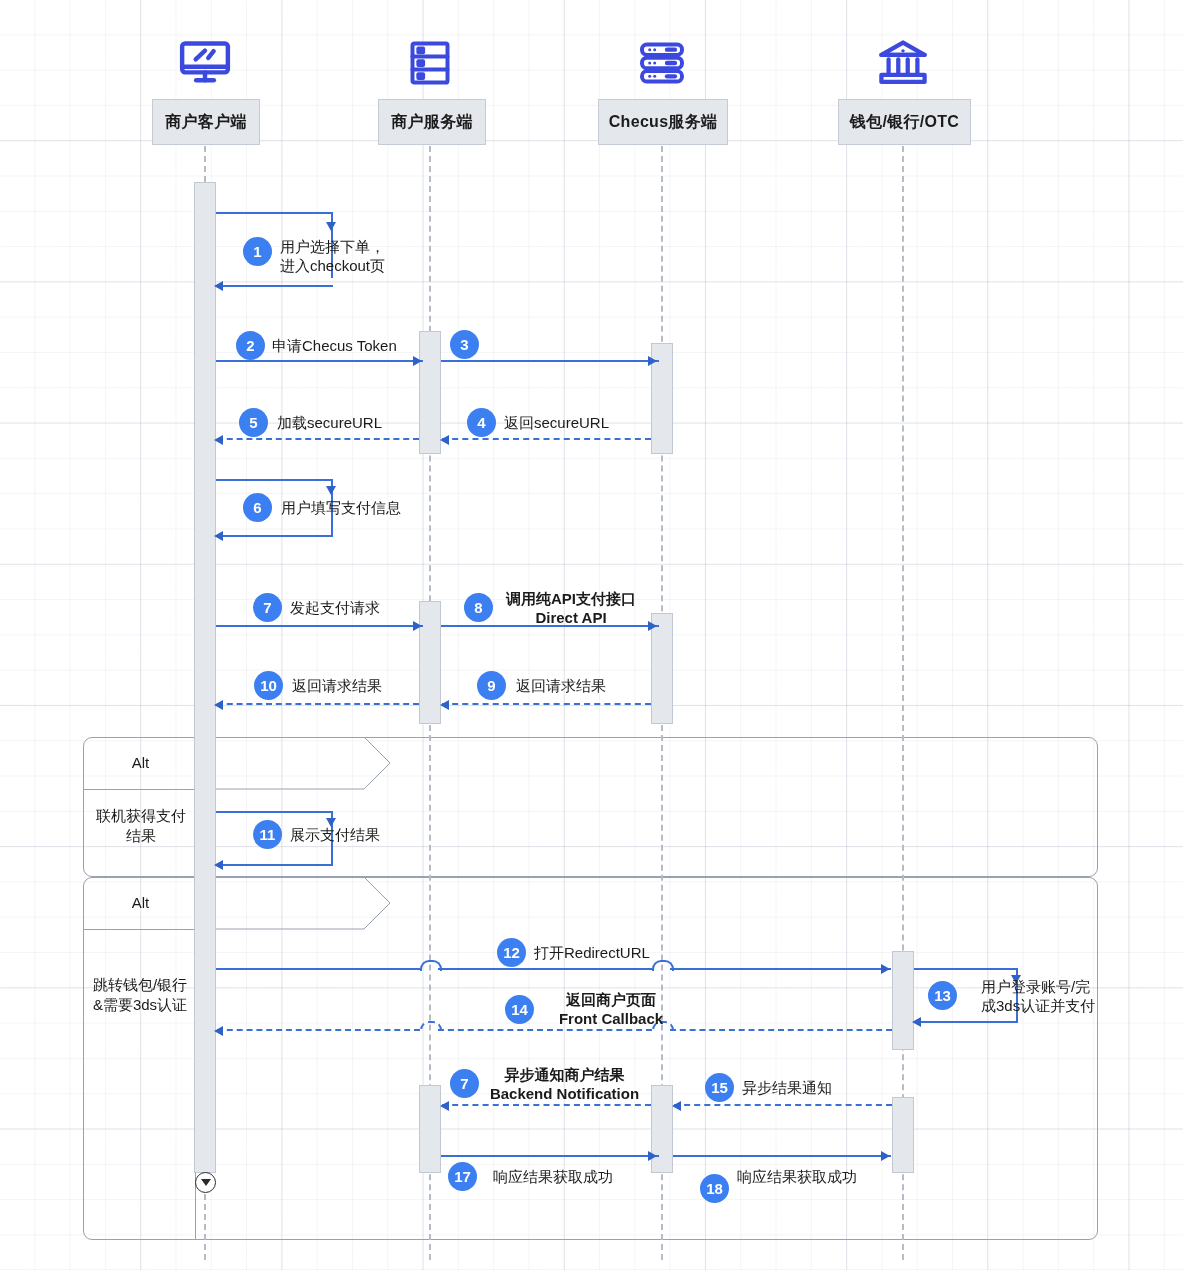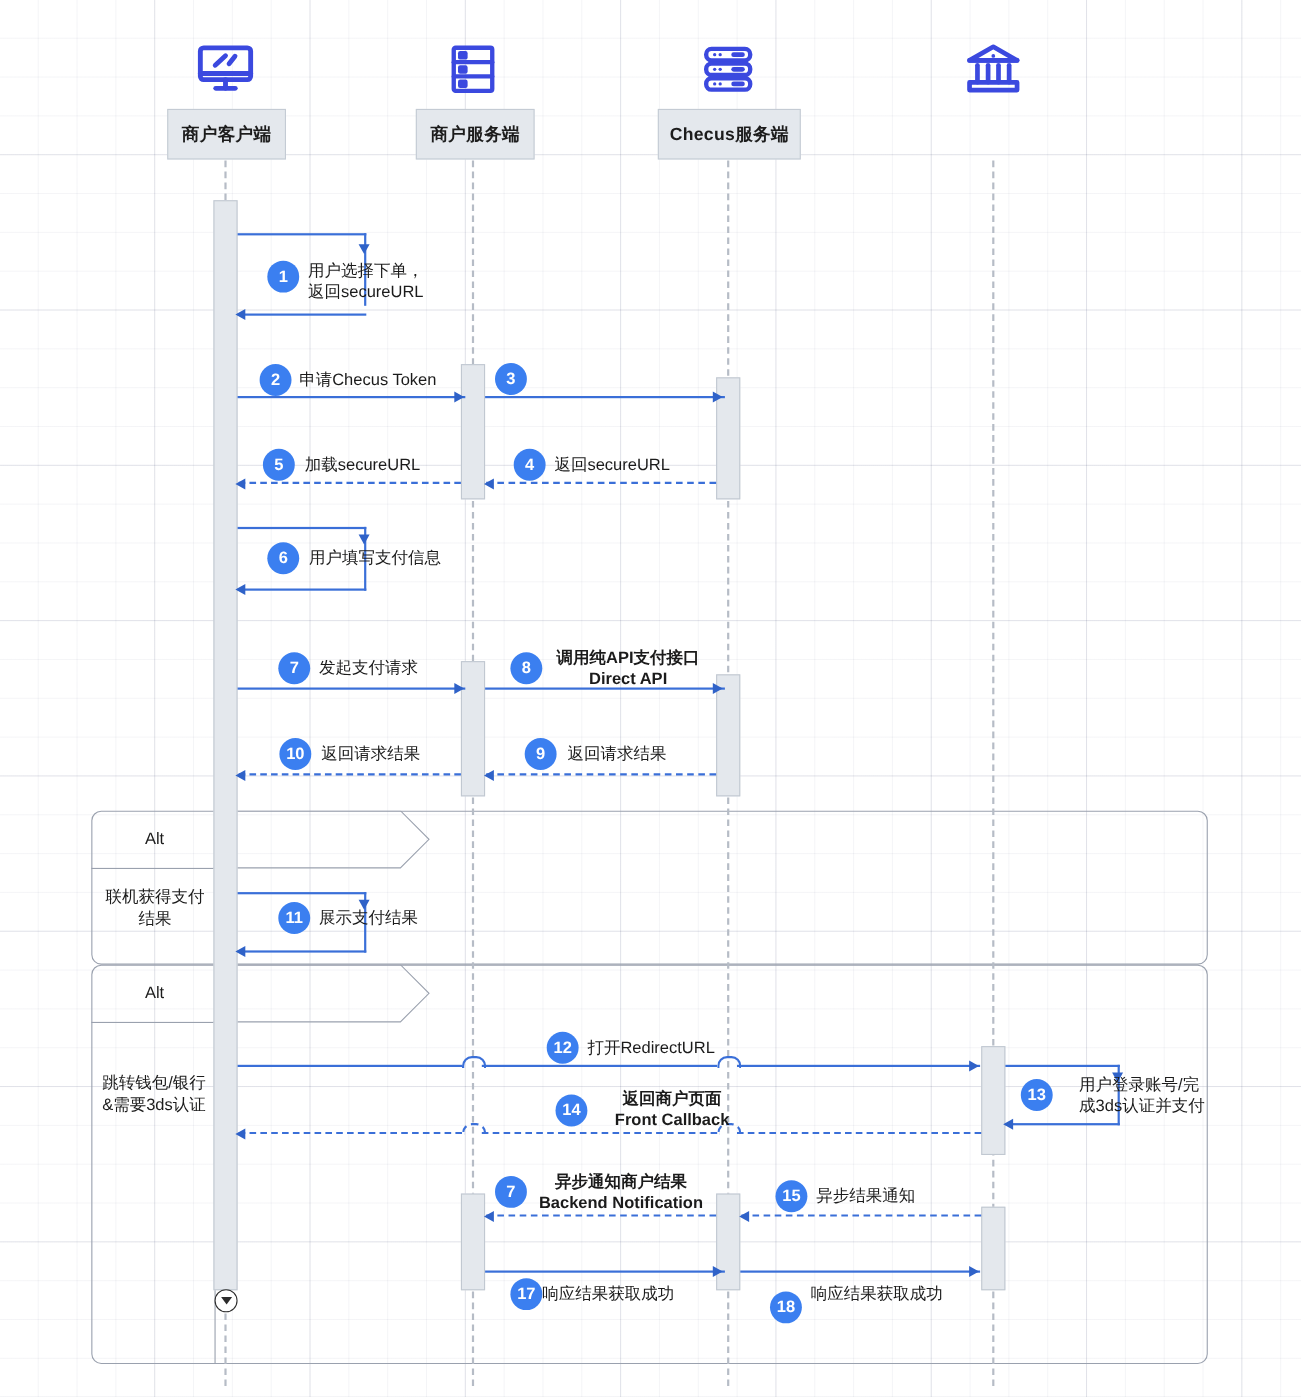--- a/index.html
+++ b/index.html
@@ -191,20 +191,23 @@
 
   <div class="p-box" style="left:152px;top:99px;width:106px;height:44px;">
     <span>商户客户端</span>
   </div>
   <div class="p-box" style="left:378px;top:99px;width:106px;height:44px;">
     <span>商户服务端</span>
   </div>
   <div class="p-box" style="left:598px;top:99px;width:128px;height:44px;">
     <span>Checus服务端</span>
   </div>
+  <div class="p-box" style="left:838px;top:99px;width:131px;height:44px;">
+    <span>钱包/银行/OTC</span>
+  </div>
 
   <div class="act" style="left:194px;top:182px;height:991px;"></div>
 
   <div class="act" style="left:419px;top:331px;height:123px;"></div>
   <div class="act" style="left:651px;top:343px;height:111px;"></div>
 
   <div class="act" style="left:419px;top:601px;height:123px;"></div>
   <div class="act" style="left:651px;top:613px;height:111px;"></div>
 
   <div class="act" style="left:892px;top:951px;height:99px;"></div>
@@ -213,21 +216,21 @@
   <div class="act" style="left:651px;top:1085px;height:88px;"></div>
   <div class="act" style="left:892px;top:1097px;height:76px;"></div>
 
   <div class="ln h" style="left:216px;top:212px;width:117px;"></div>
   <div class="ln v" style="left:331px;top:212px;height:66px;"></div>
   <div class="ln h" style="left:216px;top:285px;width:117px;"></div>
   <div class="arw d" style="left:326px;top:222px;"></div>
   <div class="arw l" style="left:214px;top:281px;"></div>
   <div class="badge" style="left:243px;top:237px;">1</div>
   <div class="lbl" style="left:280px;top:237px;">用户选择下单，
-返回secureURL</div>
+进入checkout页</div>
 
   <div class="ln h" style="left:216px;top:360px;width:207px;"></div>
   <div class="arw r" style="left:413px;top:356px;"></div>
   <div class="badge" style="left:236px;top:331px;">2</div>
   <div class="lbl" style="left:272px;top:336px;">申请Checus Token</div>
 
   <div class="ln h" style="left:441px;top:360px;width:218px;"></div>
   <div class="arw r" style="left:648px;top:356px;"></div>
   <div class="badge" style="left:450px;top:330px;">3</div>
 
@@ -312,21 +315,21 @@
   <div class="lbl" style="left:742px;top:1078px;">异步结果通知</div>
 
   <div class="ln dsh h" style="left:442px;top:1104px;width:209px;"></div>
   <div class="arw l" style="left:440px;top:1101px;"></div>
   <div class="badge" style="left:450px;top:1069px;">7</div>
   <div class="lbl b" style="left:478px;top:1065px;width:173px;">异步通知商户结果
 Backend Notification</div>
 
   <div class="ln h" style="left:441px;top:1155px;width:218px;"></div>
   <div class="arw r" style="left:648px;top:1151px;"></div>
-  <div class="badge" style="left:464px;top:1162px;">17</div>
+  <div class="badge" style="left:448px;top:1162px;">17</div>
   <div class="lbl" style="left:493px;top:1167px;">响应结果获取成功</div>
 
   <div class="ln h" style="left:673px;top:1155px;width:218px;"></div>
   <div class="arw r" style="left:881px;top:1151px;"></div>
   <div class="badge" style="left:700px;top:1162px;margin-top:12px;">18</div>
   <div class="lbl" style="left:737px;top:1167px;">响应结果获取成功</div>
 
   <div class="collapse" style="left:195px;top:1172px;">
     <i></i>
   </div>

